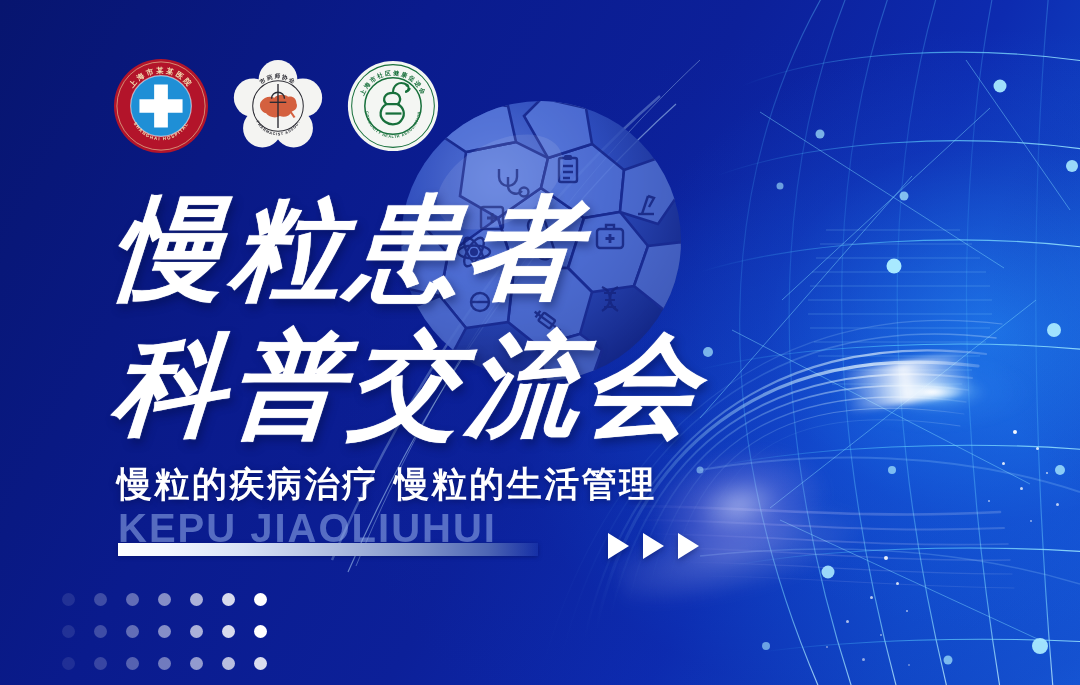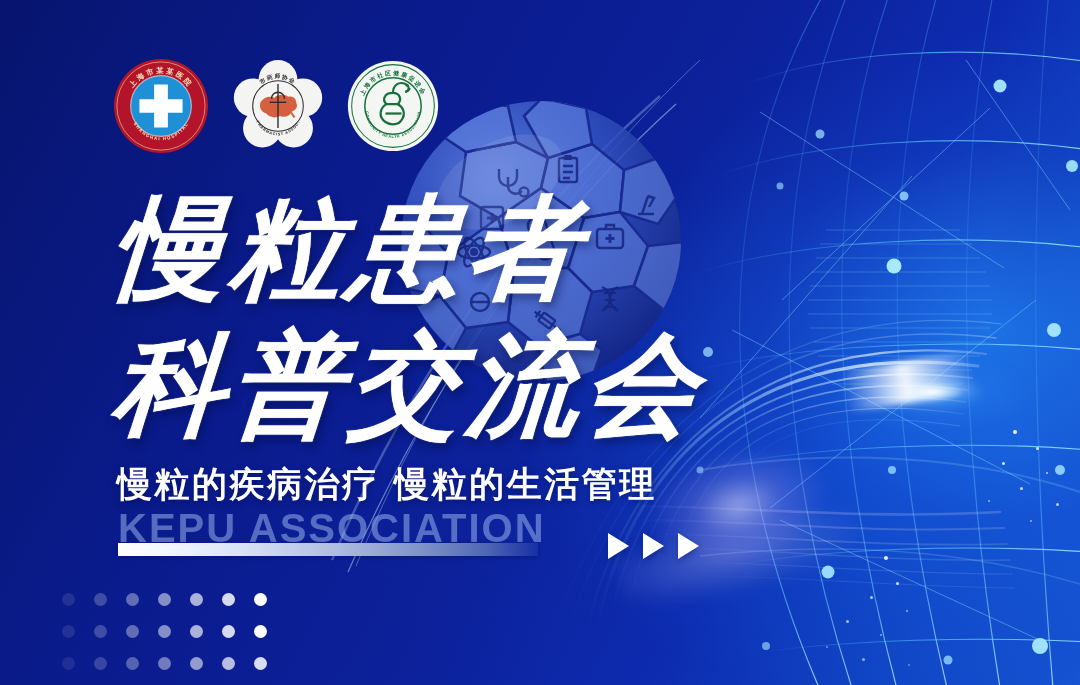--- a/index.html
+++ b/index.html
@@ -500,21 +500,21 @@
     </div>
   </div>
 
   <div class="title-wrap">
     <div class="title-line l1">慢粒患者</div>
     <div class="title-line l2">科普交流会</div>
   </div>
 
   <div class="subtitle">慢粒的疾病治疗 慢粒的生活管理</div>
 
-  <div class="pinyin">KEPU ASSOCIATION</div>
+  <div class="pinyin">KEPU JIAOLIUHUI</div>
 
   <div class="bar"></div>
 
   <div class="arrows">
     <div class="arrow"></div>
     <div class="arrow"></div>
     <div class="arrow"></div>
   </div>
 
   <div class="dotgrid" id="dotgrid">

